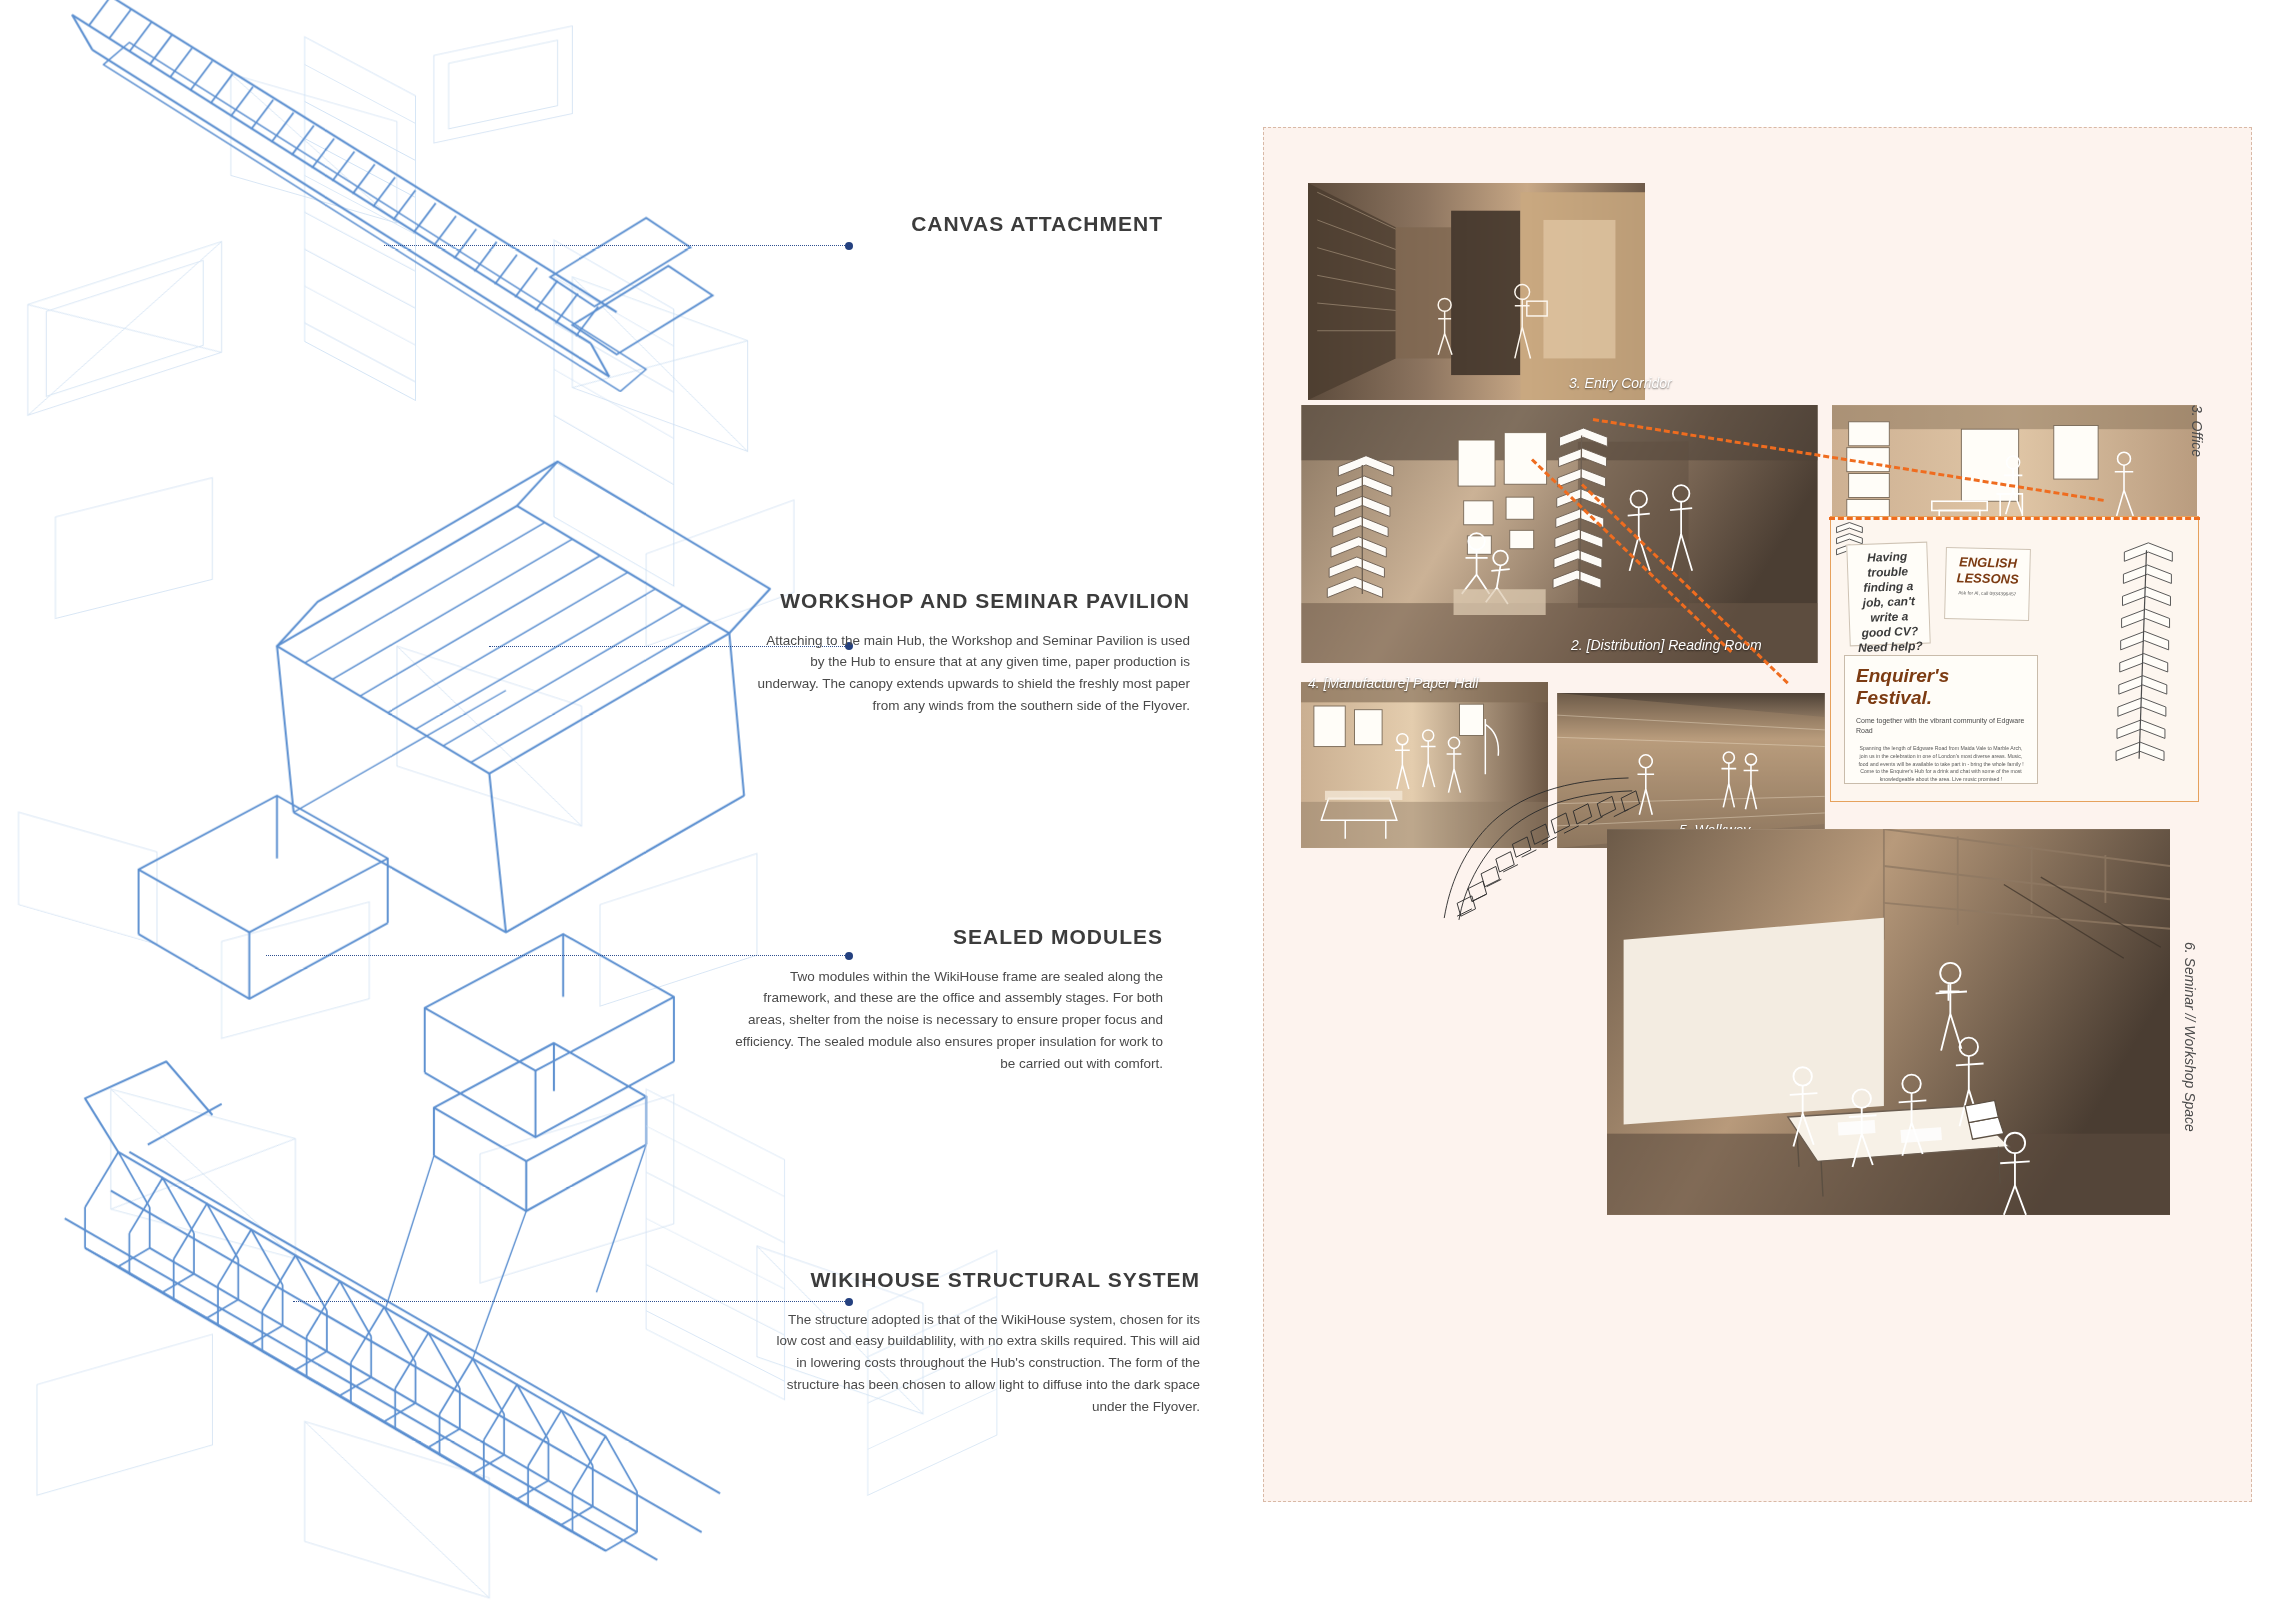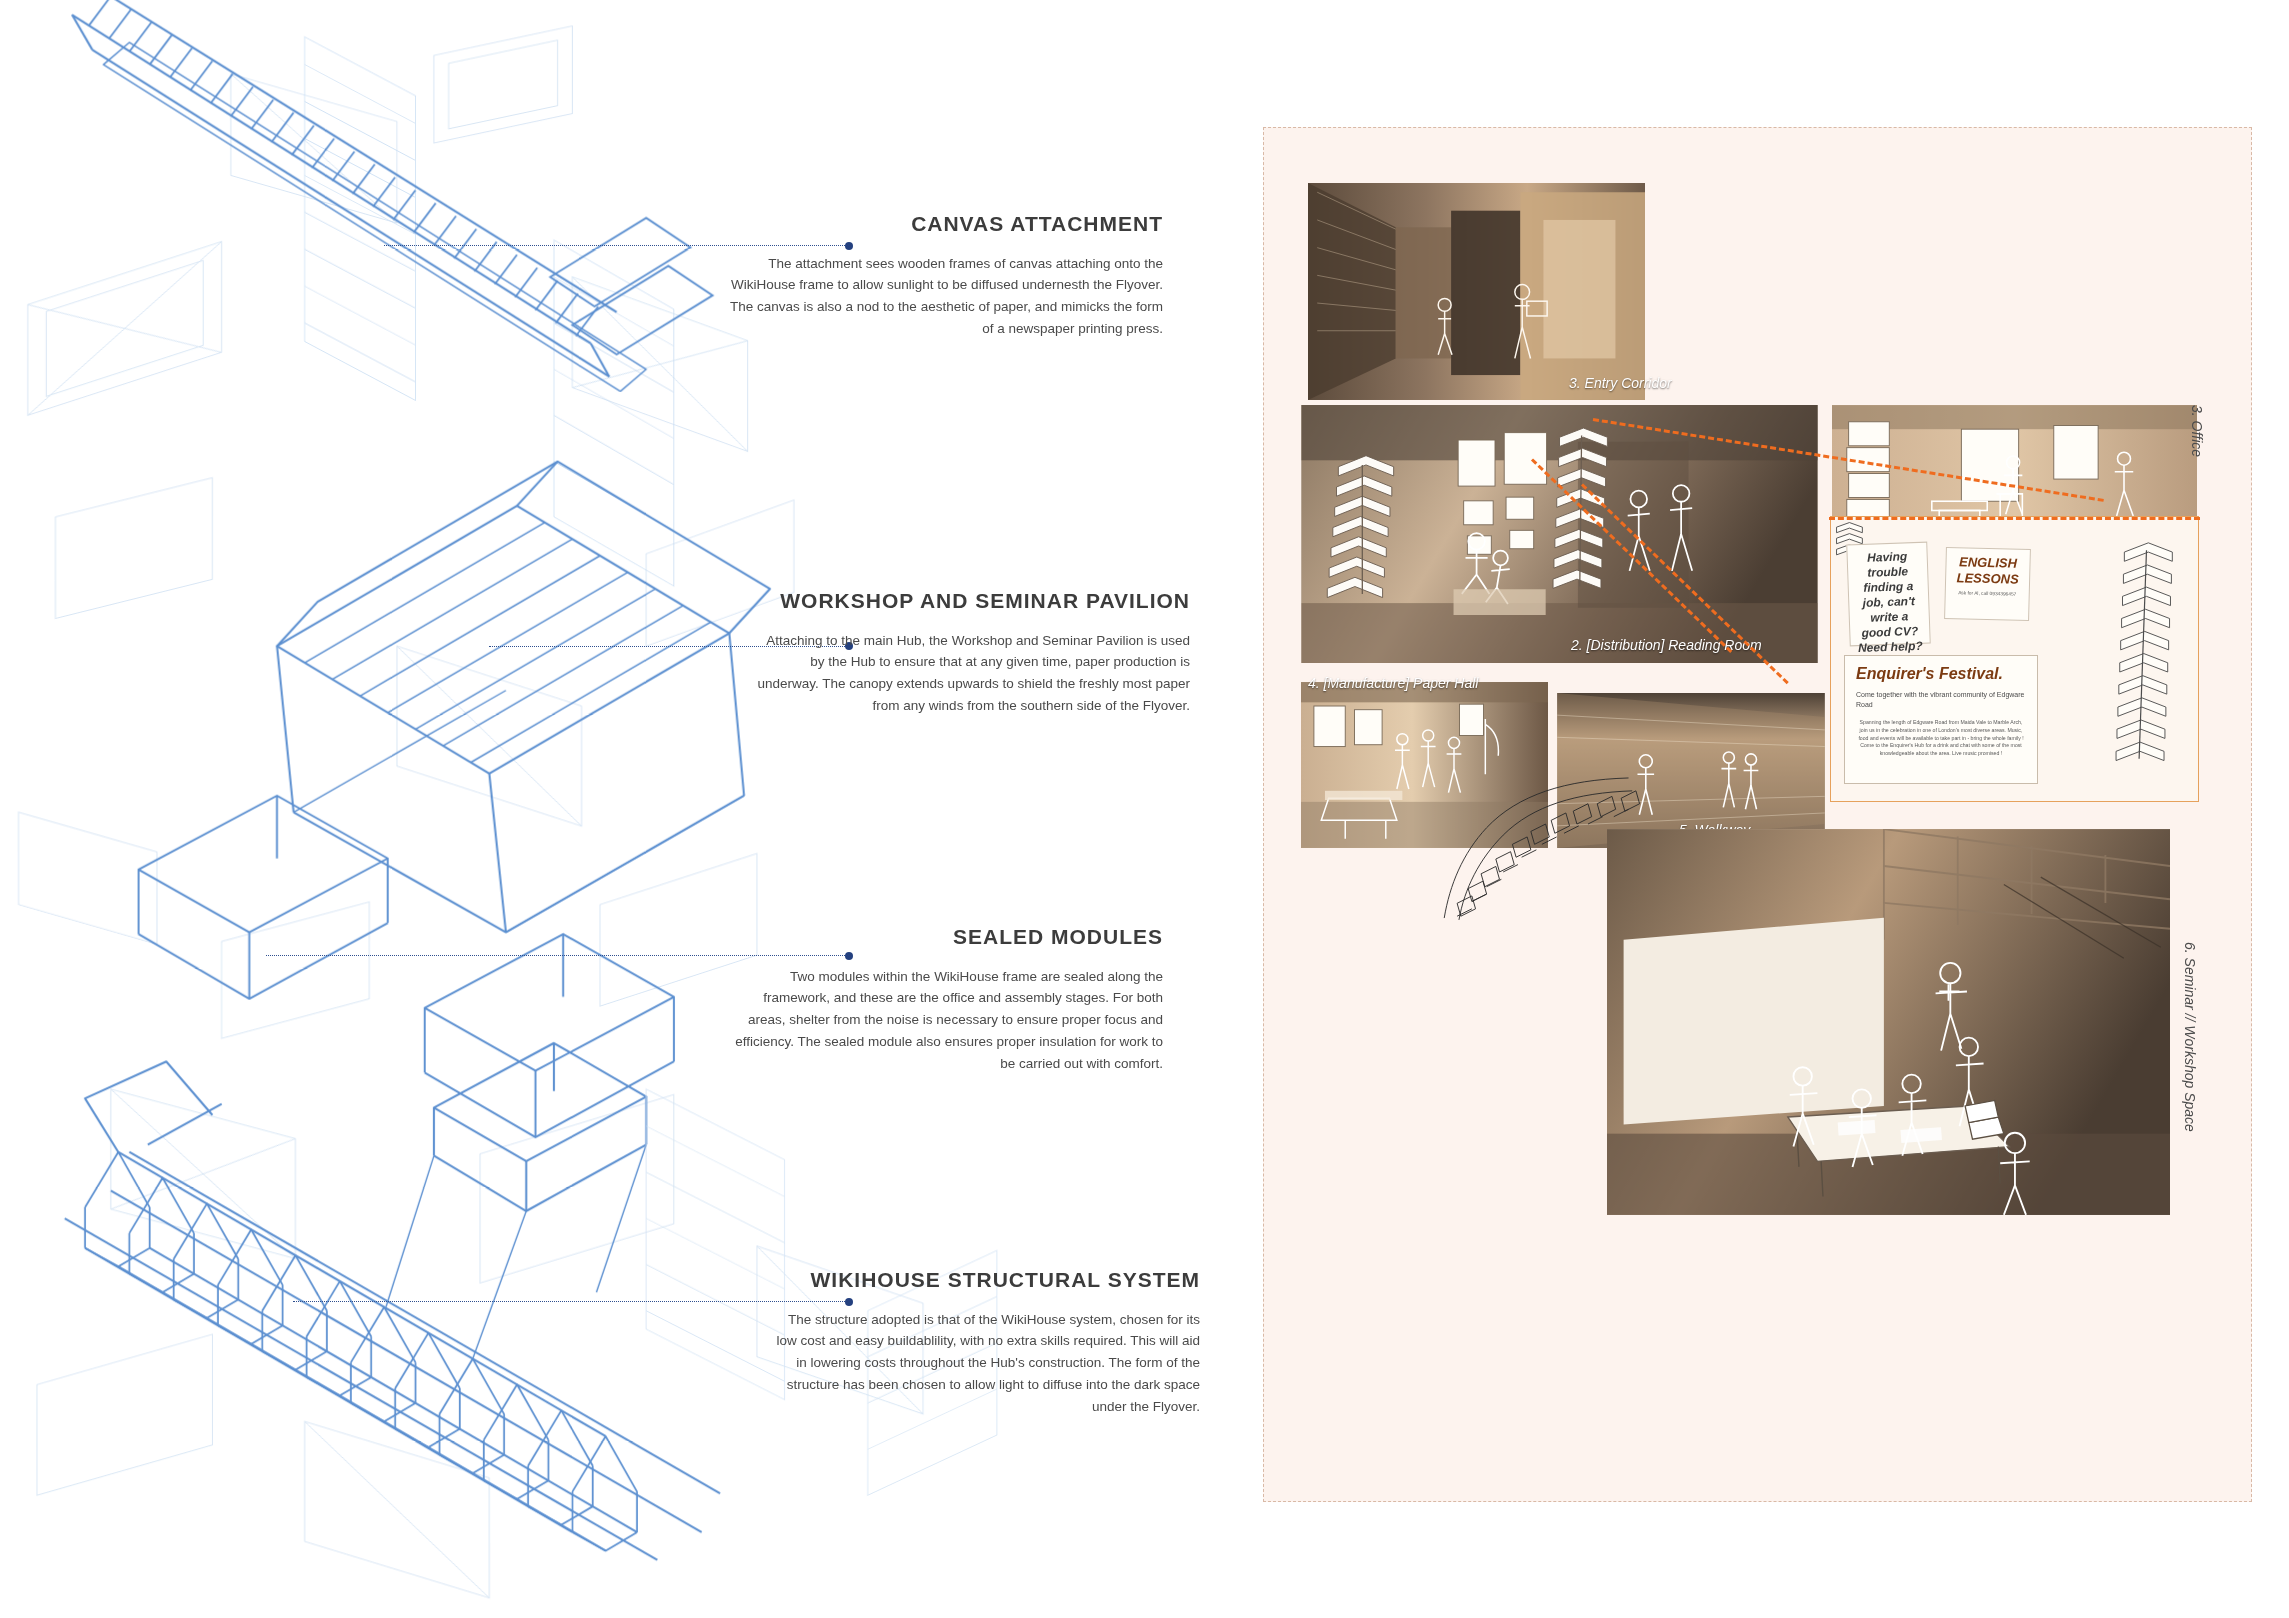--- a/index.html
+++ b/index.html
@@ -124,21 +124,21 @@
     margin-top: 3.7px;
   }
   #fest-note {
     position: absolute;
     background: #fffdf8;
     border: 0.9px solid #c9bcab;
     padding: 9.2px 11px;
     box-sizing: border-box;
   }
   #fest-note .fest-title {
-    font-size: 16px;
+    font-size: 19px;
     font-weight: 700;
     font-style: italic;
     color: #7c3b12;
   }
   #fest-note .fest-sub {
     font-size: 7px;
     color: #4a4a4a;
     margin-top: 6.5px;
     line-height: 1.5;
   }
@@ -347,21 +347,20 @@
   <div class="leader-dot" style="left:845px; top:642px;"></div>
 
   <div class="leader" style="left:266px; top:955px; width:583px;"></div>
   <div class="leader-dot" style="left:845px; top:952px;"></div>
 
   <div class="leader" style="left:293px; top:1301px; width:556px;"></div>
   <div class="leader-dot" style="left:845px; top:1298px;"></div>
 
   <div class="annot" style="left:729px; top:210px;">
     <div class="title">CANVAS ATTACHMENT</div>
-    <div class="body">The attachment sees wooden frames of canvas attaching onto the WikiHouse frame to allow sunlight to be diffused undernesth the Flyover. The canvas is also a nod to the aesthetic of paper, and mimicks the form of a newspaper printing press.</div>
   </div>
 
   <div class="annot" style="left:756px; top:587px;">
     <div class="title">WORKSHOP AND SEMINAR PAVILION</div>
     <div class="body">Attaching to the main Hub, the Workshop and Seminar Pavilion is used by the Hub to ensure that at any given time, paper production is underway. The canopy extends upwards to shield the freshly most paper from any winds from the southern side of the Flyover.</div>
   </div>
 
   <div class="annot" style="left:729px; top:923px;text-align:right;">
     <div class="title">SEALED MODULES</div>
     <div class="body">Two modules within the WikiHouse frame are sealed along the framework, and these are the office and assembly stages. For both areas, shelter from the noise is necessary to ensure proper focus and efficiency. The sealed module also ensures proper insulation for work to be carried out with comfort.</div>

